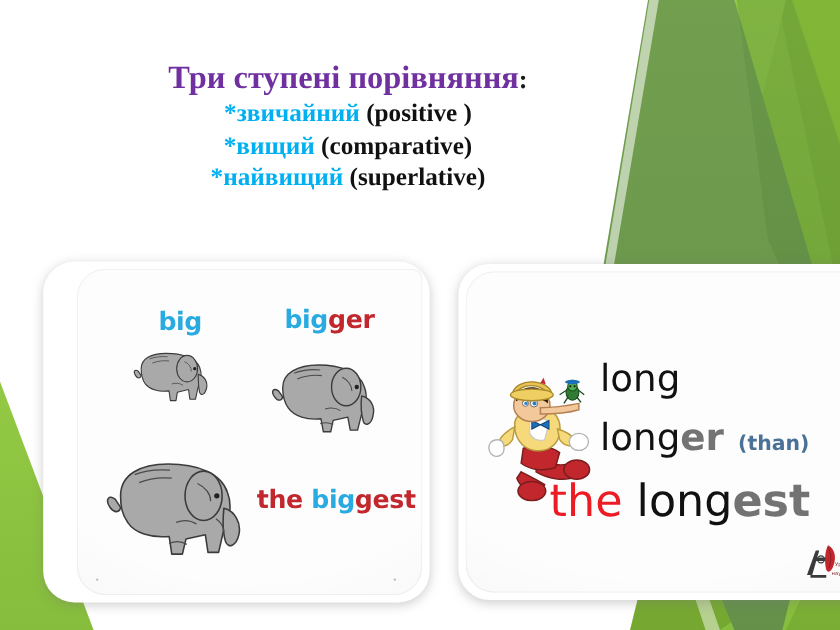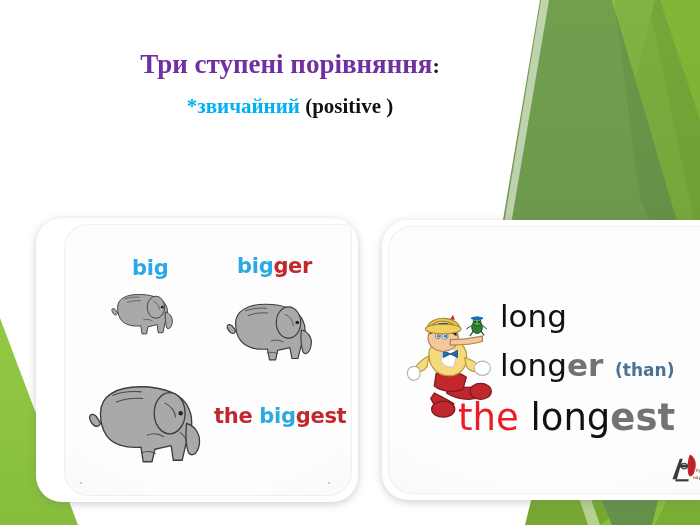--- a/index.html
+++ b/index.html
@@ -49,21 +49,21 @@
     margin-top: 11px;
   }
   .title-main .colon { color: #1a1a1a; font-size: 22px; }
 
   .sub-line {
     font-family: "Liberation Serif", serif;
     font-weight: bold;
     font-size: 21px;
     color: #111111;
     white-space: nowrap;
-    margin-top: 14px;
+    margin-top: 2px;
   }
   .sub-line .star { color: #00B0F0; }
   .sub-line .ua { color: #00B0F0; }
   .sub-line .en { color: #111111; }
 
   
   .card {
     position: absolute;
     background: #ffffff;
     border-radius: 26px;
@@ -219,21 +219,29 @@
   <div id="title-block">
     <div class="title-main">
       <span>Три ступені порівняння</span><span class="colon">:</span>
     </div>
 
     <div class="sub-line">
       <span class="star">*</span><span class="ua">звичайний</span>
       <span class="en">(positive )</span>
     </div>
 
-
+    <div class="sub-line">
+      <span class="star">*</span><span class="ua">вищий</span>
+      <span class="en">(comparative)</span>
+    </div>
+
+    <div class="sub-line">
+      <span class="star">*</span><span class="ua">найвищий</span>
+      <span class="en">(superlative)</span>
+    </div>
   </div>
 
   <div class="card" id="card-elephants">
     <div class="card-inner">
 
       <div class="ele-label" id="label-big">
         <span class="c-cyan">big</span>
       </div>
 
       <div class="ele-label" id="label-bigger">

